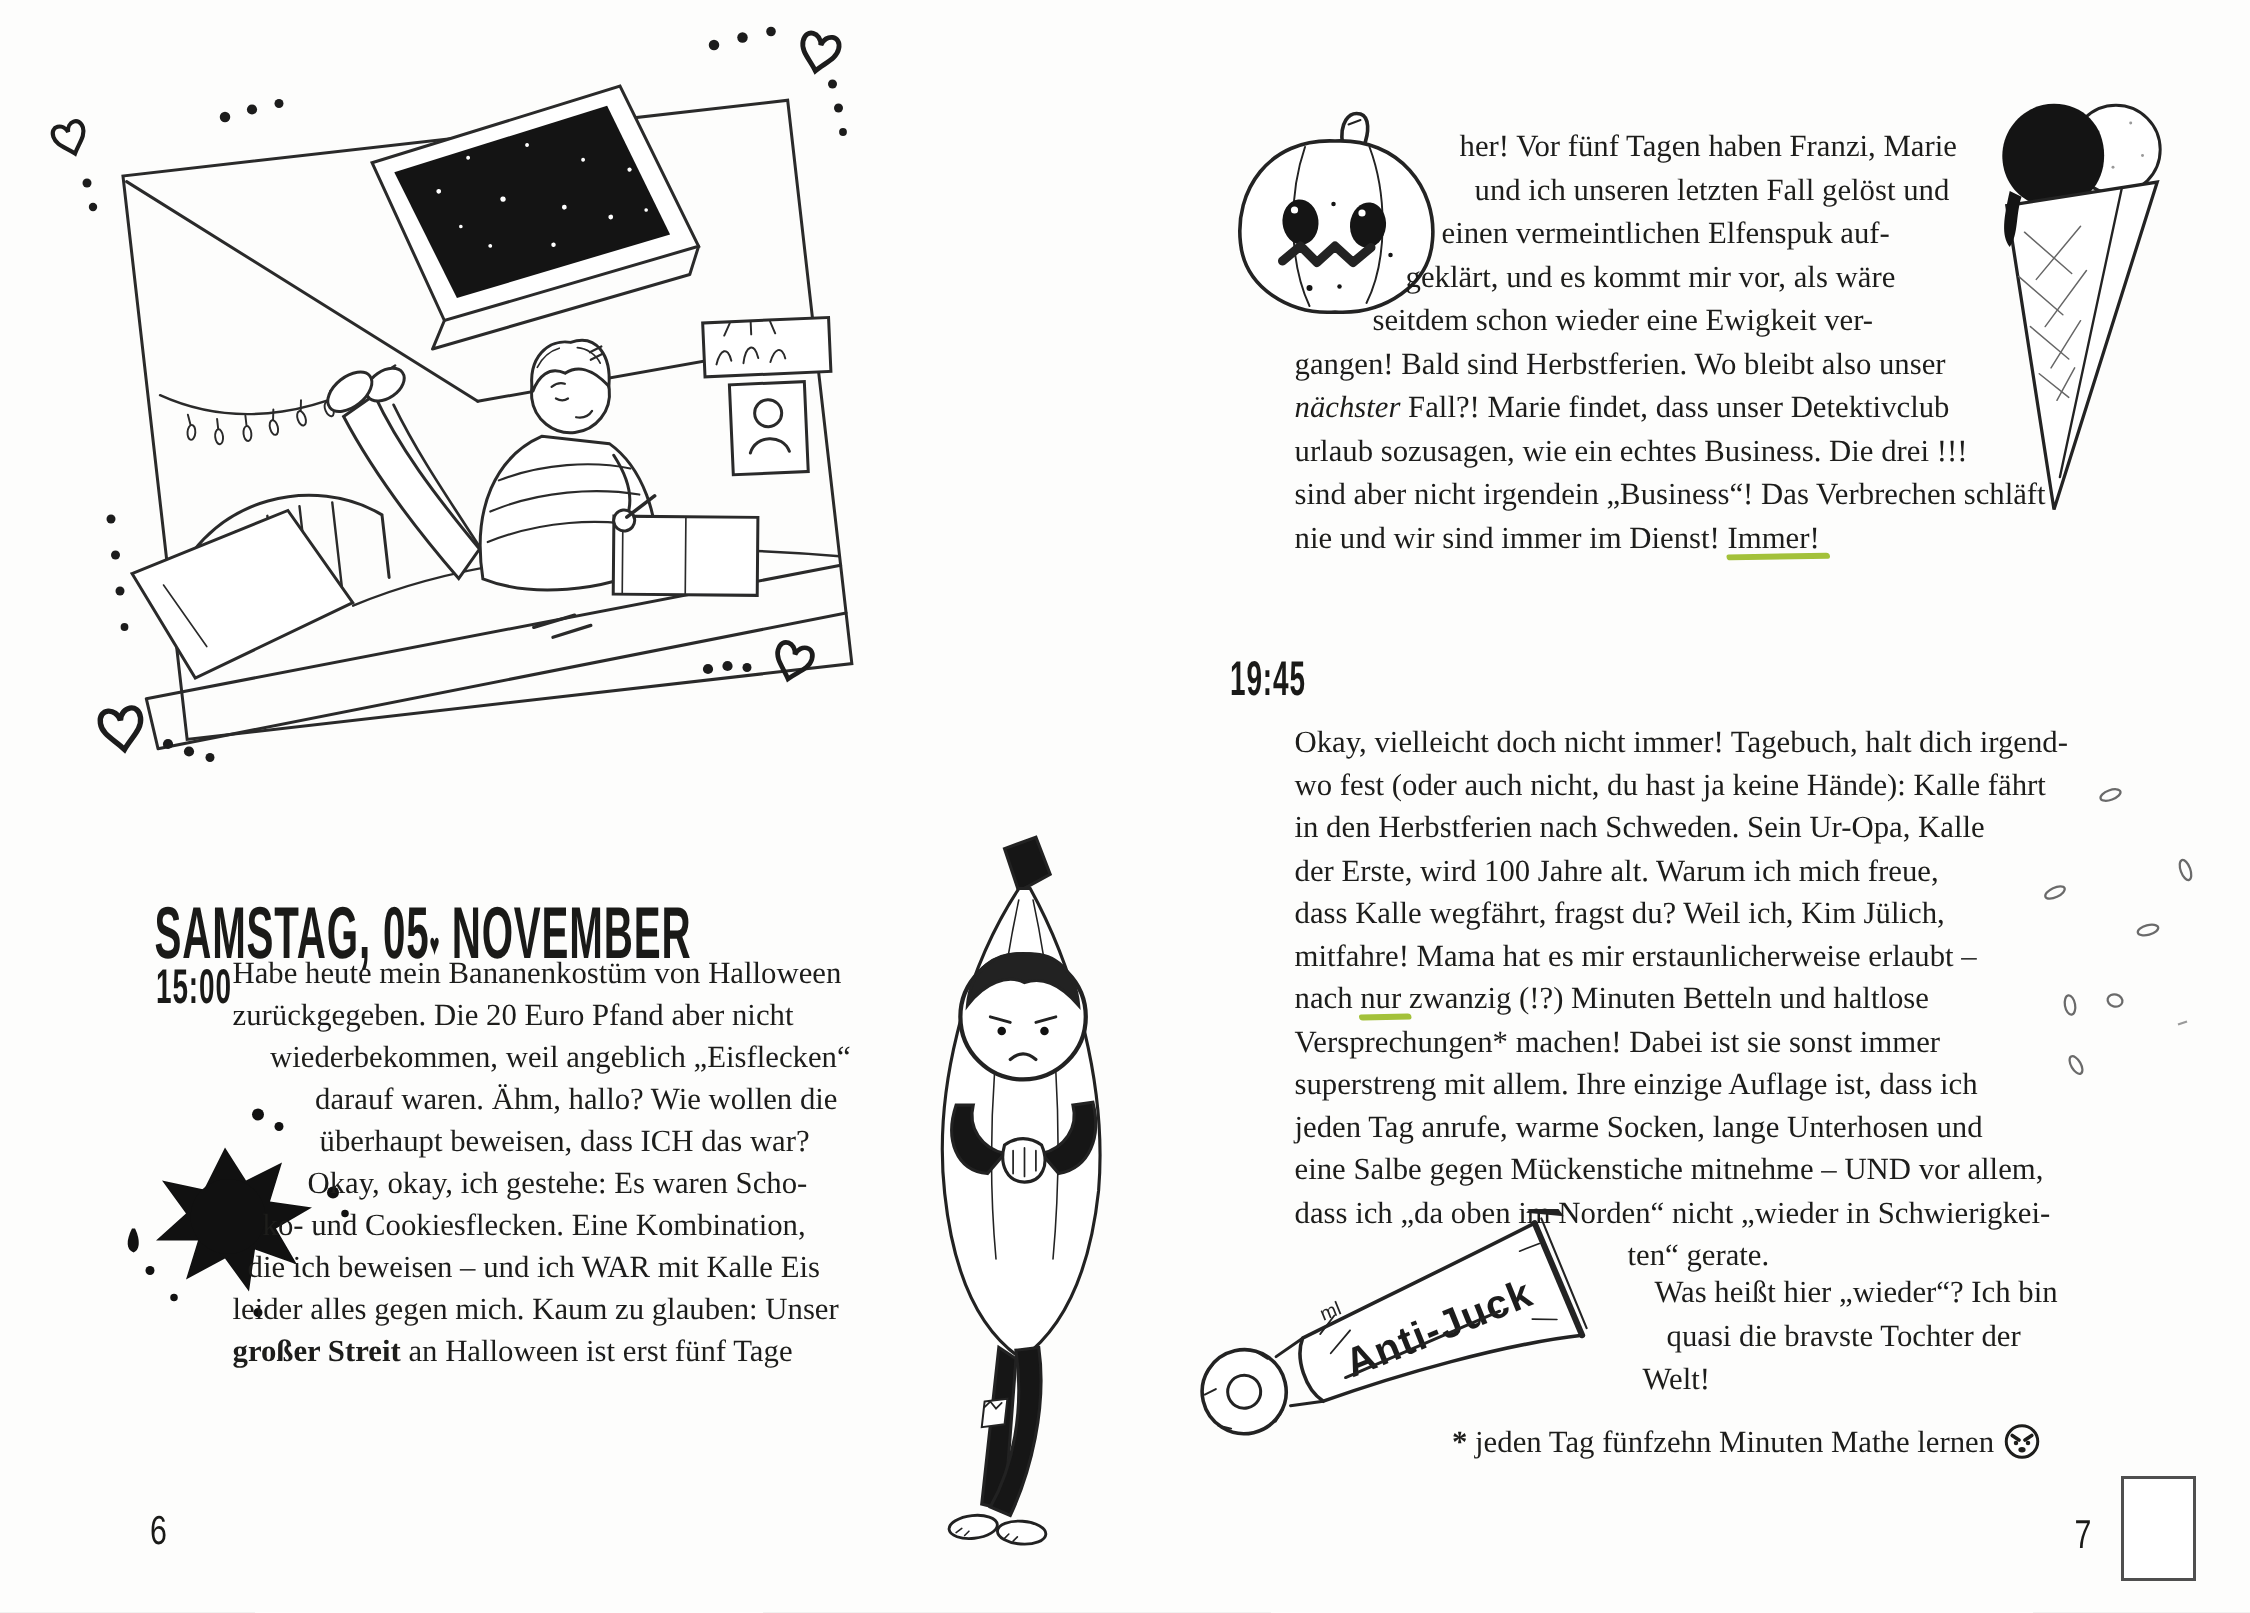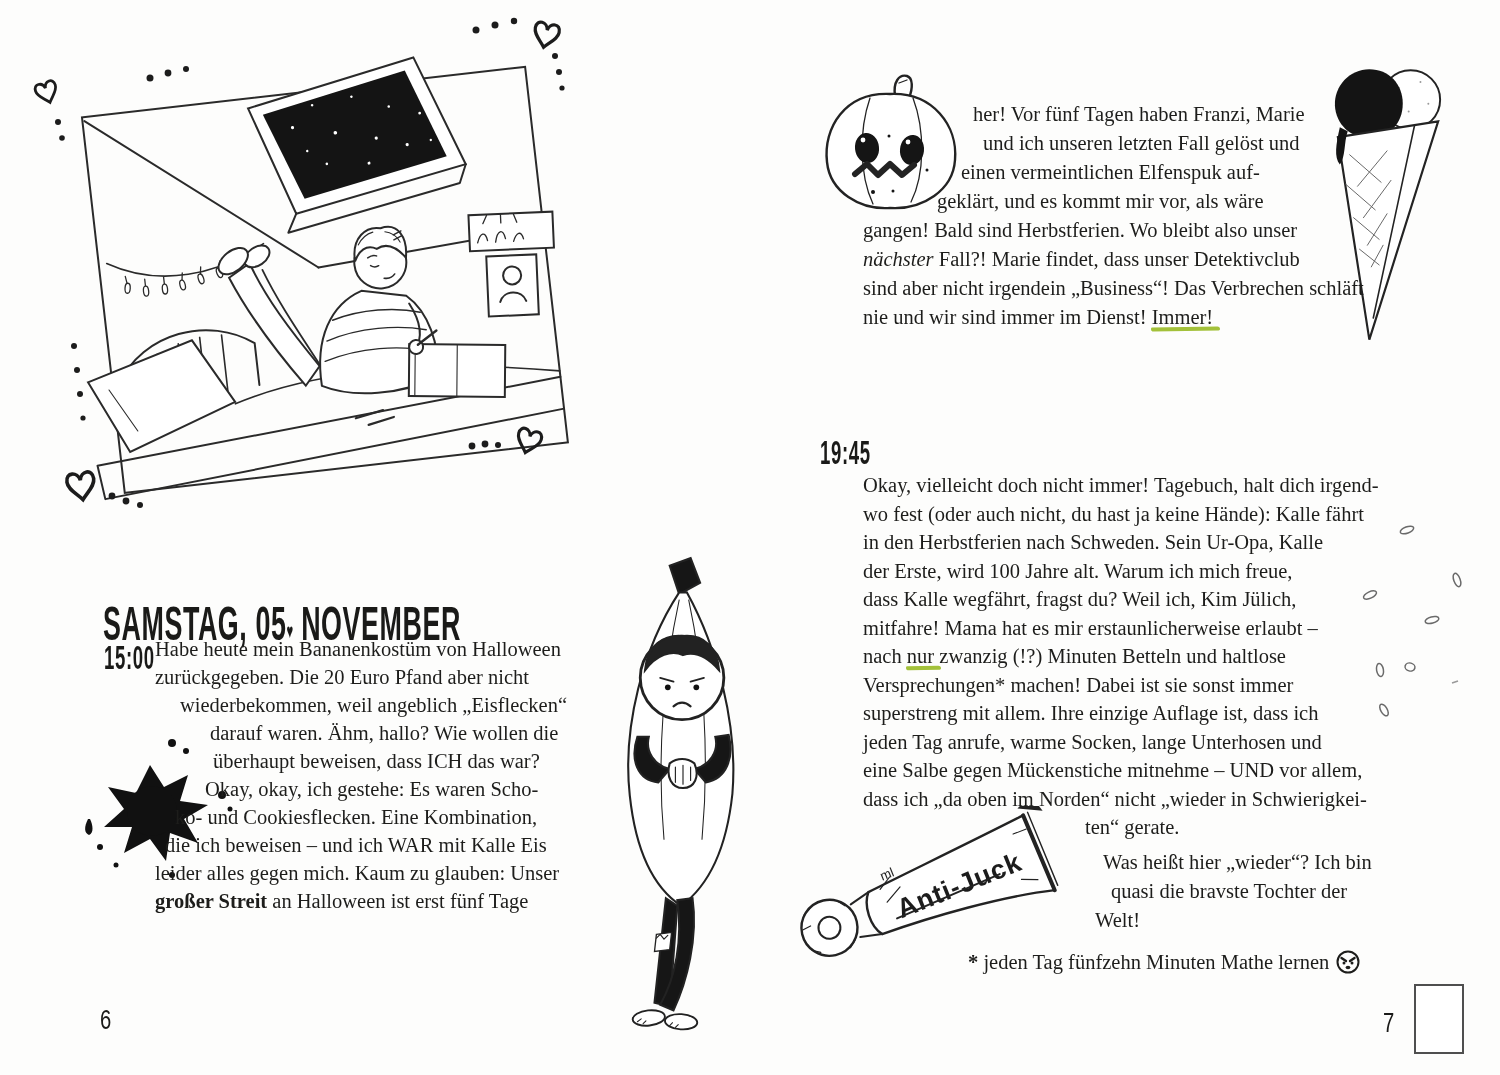--- a/index.html
+++ b/index.html
@@ -224,36 +224,38 @@
         <polygon points="8,86 110,70 40,292" fill="#ffffff" stroke-width="2.2"></polygon>
         <path d="M86,74 L44,270" stroke-width="1.6"></path>
         <g stroke="#666" stroke-width="1">
           <path d="M20,104 L52,132 M16,134 L46,160 M24,168 L50,190 M30,200 L50,216"></path>
           <path d="M58,100 L28,136 M62,130 L34,168 M58,164 L38,196 M54,196 L42,218"></path>
         </g>
         <path d="M10,76 C6,94 4,106 10,114 C16,106 14,92 18,80 Z" fill="#141414" stroke="none"></path>
       </g>
     </svg>
 
-    <div class="abs serifblock" style="left:863px;top:100px;width:560px;line-height:29px">
+    <div class="abs serifblock" style="left:863px;top:84px;width:560px;line-height:29px">
       <span class="ln" style="padding-left:110px">her! Vor fünf Tagen haben Franzi, Marie</span>
       <span class="ln" style="padding-left:120px">und ich unseren letzten Fall gelöst und</span>
       <span class="ln" style="padding-left:98px">einen vermeintlichen Elfenspuk auf-</span>
       <span class="ln" style="padding-left:74px">geklärt, und es kommt mir vor, als wäre</span>
+      <span class="ln" style="padding-left:52px">seitdem schon wieder eine Ewigkeit ver-</span>
       <span class="ln">gangen! Bald sind Herbstferien. Wo bleibt also unser</span>
       <span class="ln"><i class="italseg">nächster</i><span> Fall?! Marie findet, dass unser Detektivclub</span></span>
+      <span class="ln">urlaub sozusagen, wie ein echtes Business. Die drei !!!</span>
       <span class="ln">sind aber nicht irgendein „Business“! Das Verbrechen schläft</span>
       <span class="ln"><span>nie und wir sind immer im Dienst! </span><span class="ul-green">Immer!</span></span>
     </div>
 
     <div class="abs" style="left:820px;top:436px">
       <span class="hand time">19:45</span>
     </div>
 
-    <div class="abs serifblock" style="left:863px;top:471px;width:560px;line-height:28.5px">
+    <div class="abs serifblock" style="left:863px;top:481px;width:560px;line-height:28.5px">
       <span class="ln">Okay, vielleicht doch nicht immer! Tagebuch, halt dich irgend-</span>
       <span class="ln">wo fest (oder auch nicht, du hast ja keine Hände): Kalle fährt</span>
       <span class="ln">in den Herbstferien nach Schweden. Sein Ur-Opa, Kalle</span>
       <span class="ln">der Erste, wird 100 Jahre alt. Warum ich mich freue,</span>
       <span class="ln">dass Kalle wegfährt, fragst du? Weil ich, Kim Jülich,</span>
       <span class="ln">mitfahre! Mama hat es mir erstaunlicherweise erlaubt –</span>
       <span class="ln"><span>nach </span><span class="ul-green">nur</span><span> zwanzig (!?) Minuten Betteln und haltlose</span></span>
       <span class="ln">Versprechungen* machen! Dabei ist sie sonst immer</span>
       <span class="ln">superstreng mit allem. Ihre einzige Auflage ist, dass ich</span>
       <span class="ln">jeden Tag anrufe, warme Socken, lange Unterhosen und</span>

